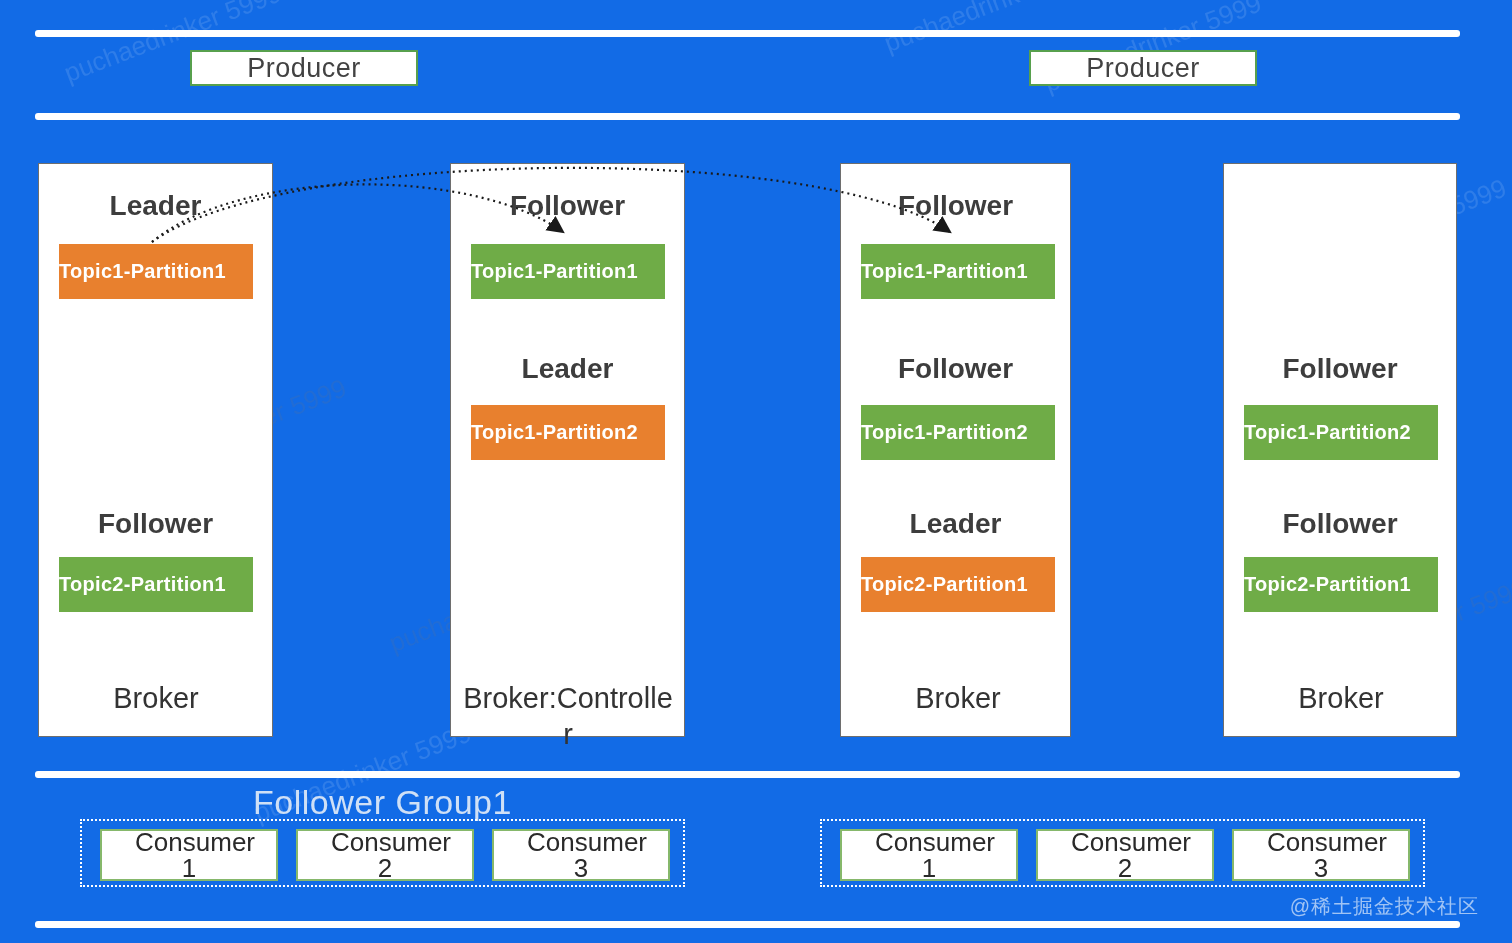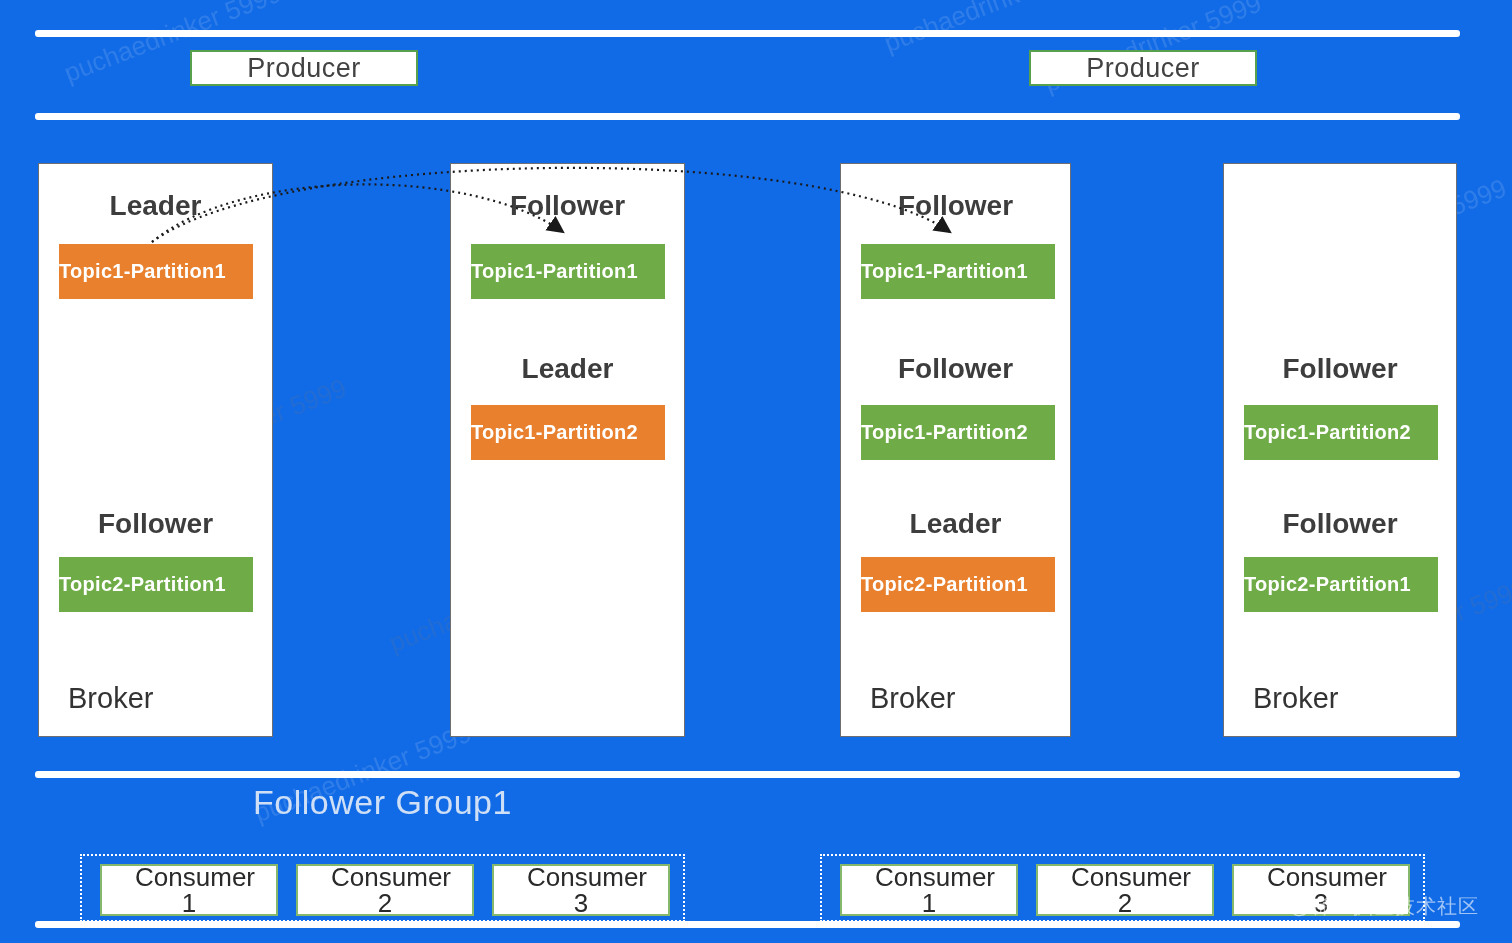--- a/index.html
+++ b/index.html
@@ -31,30 +31,30 @@
   }
   .part-box{
     position:absolute;left:20px;width:194px;height:55px;
     box-sizing:border-box;
     display:flex;align-items:center;justify-content:flex-start;
     color:#ffffff;font-size:20px;font-weight:bold;letter-spacing:.3px;
   }
   .part-orange{background:#E8802E;}
   .part-green{background:#6FAC47;}
   .broker-footer{
-    position:absolute;left:29px;width:210px;top:516px;
-    font-size:29px;font-weight:300;color:#333333;
+    position:absolute;left:12px;width:210px;top:516px;
+    text-align:center;font-size:29px;font-weight:300;color:#333333;
     line-height:36px;word-break:break-all;
   }
   .group-title{
     position:absolute;top:783px;width:605px;text-align:center;
     font-size:34px;font-weight:300;color:#CFE0F6;letter-spacing:.5px;
   }
   .group-box{
-    position:absolute;top:854px;width:605px;height:68px;
+    position:absolute;top:819px;width:605px;height:68px;
     border:2px dotted #ffffff;box-sizing:border-box;
   }
   .consumer-box{
     position:absolute;top:8px;width:178px;height:52px;
     background:#ffffff;border:2px solid #86B86B;box-sizing:border-box;
     display:flex;align-items:center;justify-content:center;
     text-align:center;
   }
   .consumer-box .txt{
     width:62%;
@@ -115,20 +115,21 @@
 
   <div class="broker-col" style="left:450px;width:235px">
     <div class="role-label" style="top:25px">Follower</div>
     <div class="part-box part-green" style="top:80px">
       <span>Topic1-Partition1</span>
     </div>
     <div class="role-label" style="top:188px">Leader</div>
     <div class="part-box part-orange" style="top:241px">
       <span>Topic1-Partition2</span>
     </div>
+    <div class="broker-footer">Broker:Controller</div>
   </div>
 
   <div class="broker-col" style="left:840px;width:231px">
     <div class="role-label" style="top:25px">Follower</div>
     <div class="part-box part-green" style="top:80px">
       <span>Topic1-Partition1</span>
     </div>
     <div class="role-label" style="top:188px">Follower</div>
     <div class="part-box part-green" style="top:241px">
       <span>Topic1-Partition2</span>

